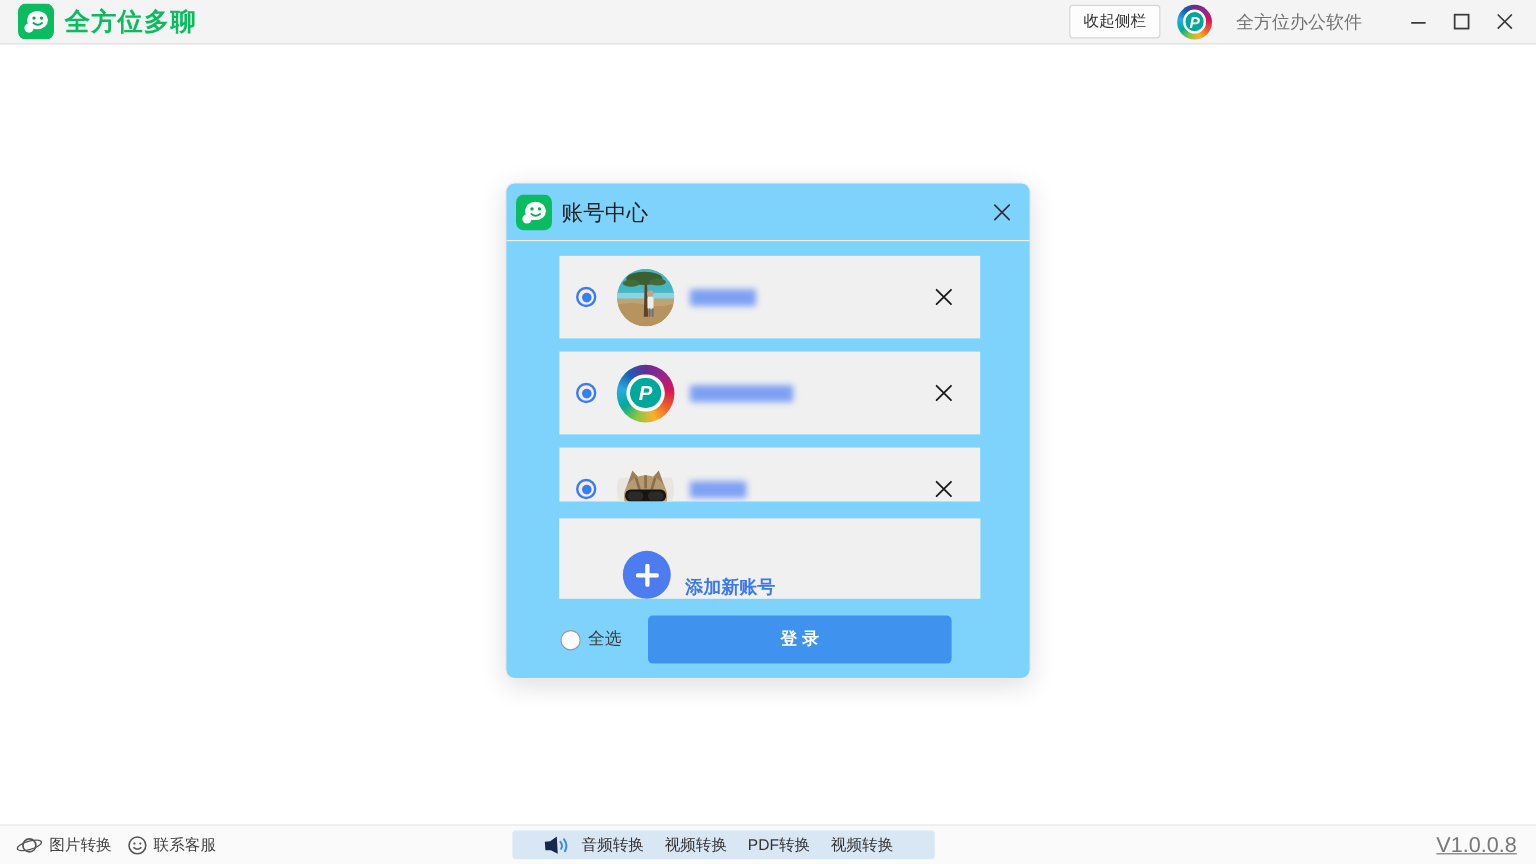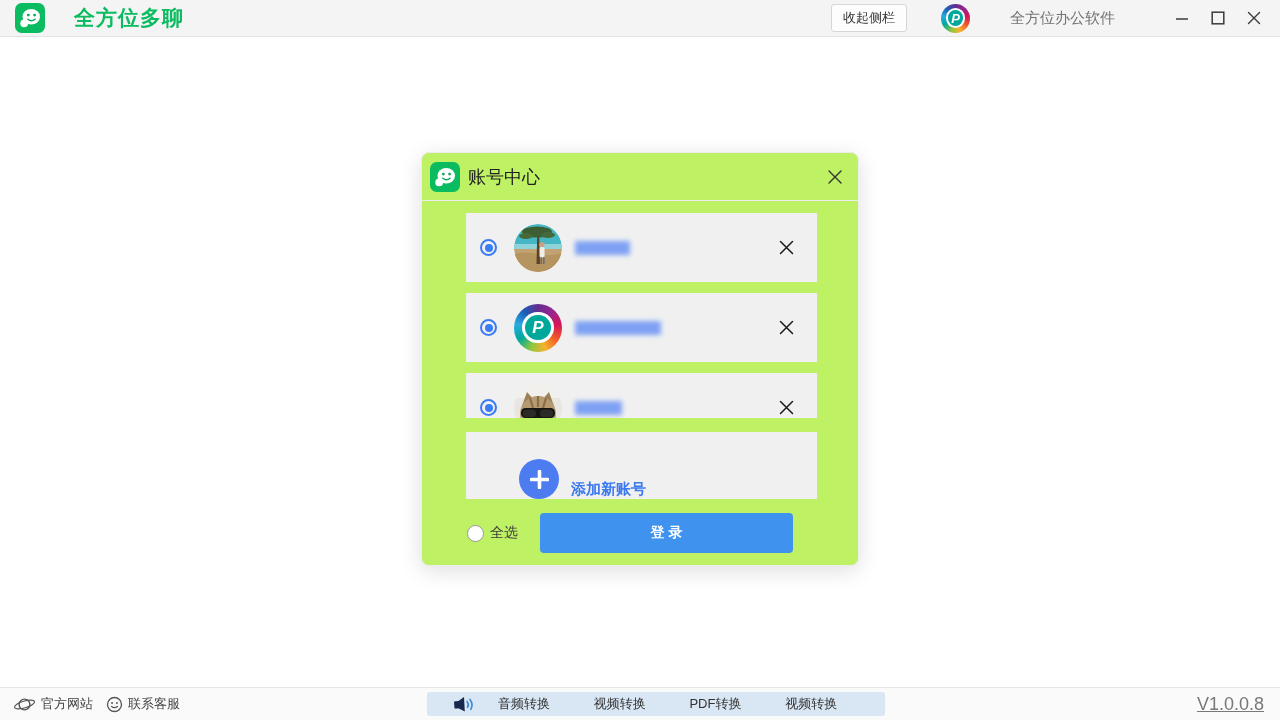--- a/index.html
+++ b/index.html
@@ -9,21 +9,21 @@
     background: #ffffff;
     overflow: hidden;
     position: relative;
   }
 
   
   .titlebar {
     position: absolute; top: 0; left: 0; right: 0; height: 37px;
     background: #f4f4f4;
     border-bottom: 1px solid #e2e2e2;
-    display: flex; align-items: center; gap: 20px;
+    display: flex; align-items: center;
   }
   .app-logo { width: 30px; height: 30px; margin-left: 15px; flex: 0 0 auto; }
   .app-title {
     margin-left: 9px; font-size: 21px; font-weight: bold; color: #0abc5f;
     letter-spacing: 1px;
   }
   .titlebar-spacer { flex: 1; }
   .collapse-btn {
     font-size: 13px; color: #333;
     background: #fdfdfd; border: 1px solid #d6d6d6; border-radius: 3px;
@@ -52,21 +52,21 @@
     background: #00a89c; border-radius: 50%;
     color: #ffffff; font-weight: bold; font-style: italic;
     display: flex; align-items: center; justify-content: center;
     font-size: 0.95em;
   }
   .office-logo .plogo-core { font-size: 13px; }
 
   
   .dialog {
     position: absolute; left: 421px; top: 152px; width: 438px; height: 414px;
-    background: #bef264;
+    background: #7dd3fc;
     border: 1px solid #ececec; border-radius: 8px;
     box-shadow: 0 5px 22px rgba(0,0,0,0.13);
   }
   .dialog-header {
     height: 48px; display: flex; align-items: center;
     border-bottom: 1px solid #ededed;
     padding: 0 13px 0 8px;
   }
   .dialog-logo { width: 30px; height: 30px; }
   .dialog-title { margin-left: 8px; font-size: 18px; color: #222; }
@@ -131,21 +131,21 @@
     position: absolute; left: 0; right: 0; bottom: 0; height: 33px;
     background: #fafafa; border-top: 1px solid #e6e6e6;
     display: flex; align-items: center;
     font-size: 13px; color: #444;
   }
   .status-left { display: flex; align-items: center; margin-left: 13px; }
   .status-link { display: flex; align-items: center; cursor: pointer; }
   .status-link + .status-link { margin-left: 13px; }
   .status-link .lbl { margin-left: 5px; }
   .converter-bar {
-    position: absolute; left: 427px; top: 4px; width: 458px; height: 24px;
+    position: absolute; left: 427px; top: 4px; width: 352px; height: 24px;
     background: #d9e7f5; border-radius: 3px;
     display: flex; align-items: center; padding: 0 26px;
   }
   .converter-tab { flex: 1; text-align: center; font-size: 13px; color: #333; cursor: pointer; }
   .speaker { display: flex; margin-right: 2px; }
   .version { position: absolute; right: 16px; font-size: 18px; color: #787878; text-decoration: underline; }
 </style>
 </head>
 <body>
 
@@ -301,21 +301,21 @@
   </div>
 </div>
 
 <div class="statusbar">
   <span class="status-left">
     <span class="status-link">
       <svg width="23" height="17" viewBox="0 0 23 17">
         <circle cx="11.5" cy="8.5" r="5.4" fill="none" stroke="#555" stroke-width="1.4"></circle>
         <ellipse cx="11.5" cy="8.5" rx="10.4" ry="3.4" fill="none" stroke="#555" stroke-width="1.1" transform="rotate(-16 11.5 8.5)"></ellipse>
       </svg>
-      <span class="lbl">官方网站</span>
+      <span class="lbl">图片转换</span>
     </span>
     <span class="status-link">
       <svg width="17" height="17" viewBox="0 0 18 18">
         <circle cx="9" cy="9" r="7.4" fill="none" stroke="#555" stroke-width="1.4"></circle>
         <circle cx="6.4" cy="7.4" r="1" fill="#555"></circle>
         <circle cx="11.6" cy="7.4" r="1" fill="#555"></circle>
         <path d="M5.8 11 Q9 13.8 12.2 11" fill="none" stroke="#555" stroke-width="1.3" stroke-linecap="round"></path>
       </svg>
       <span class="lbl">联系客服</span>
     </span>

